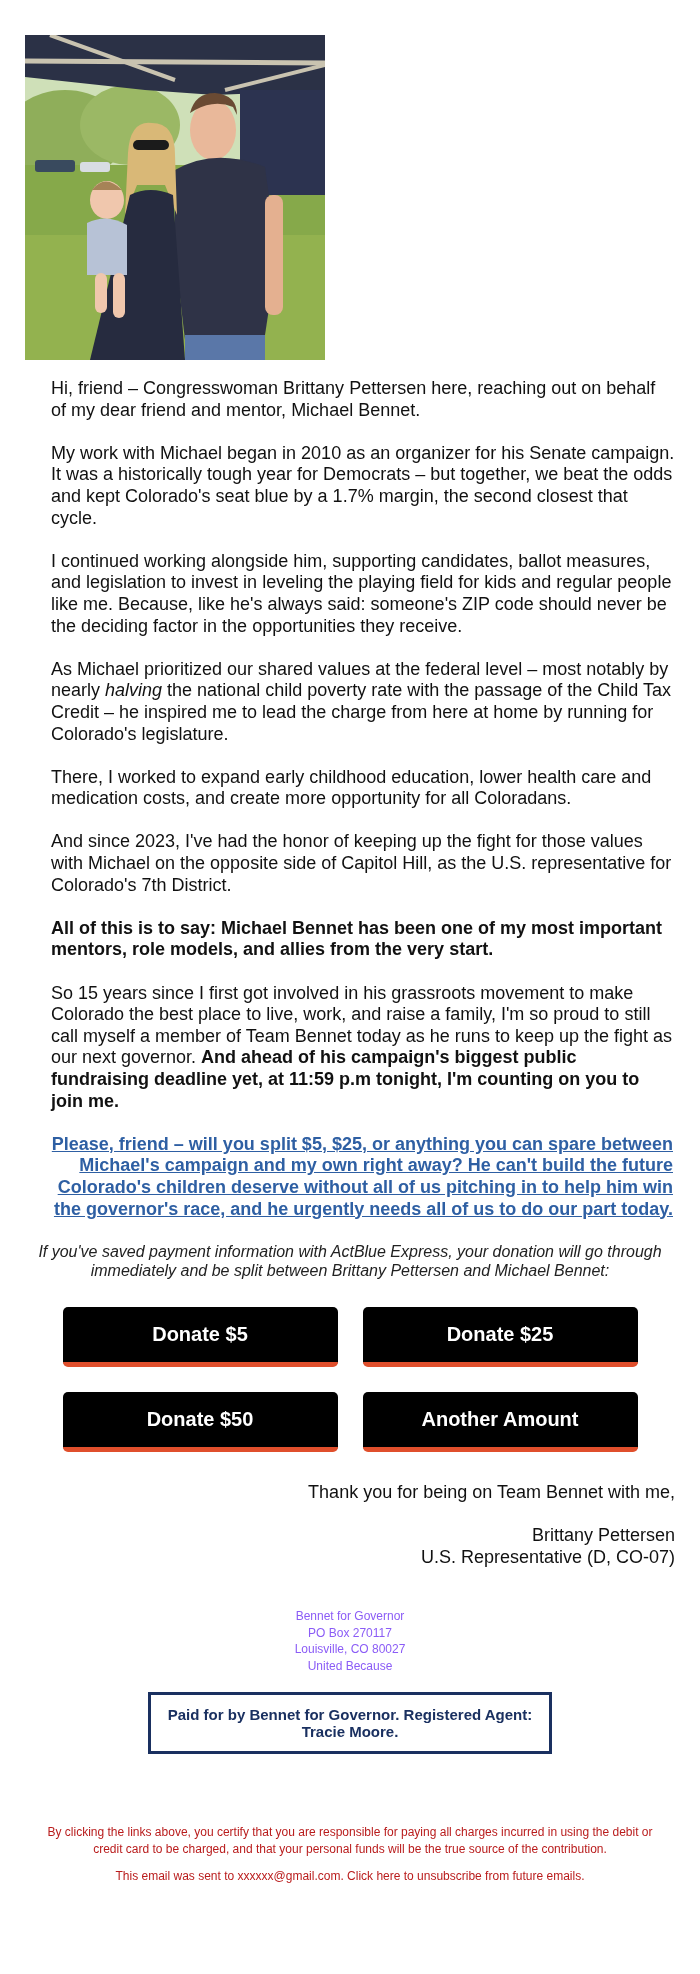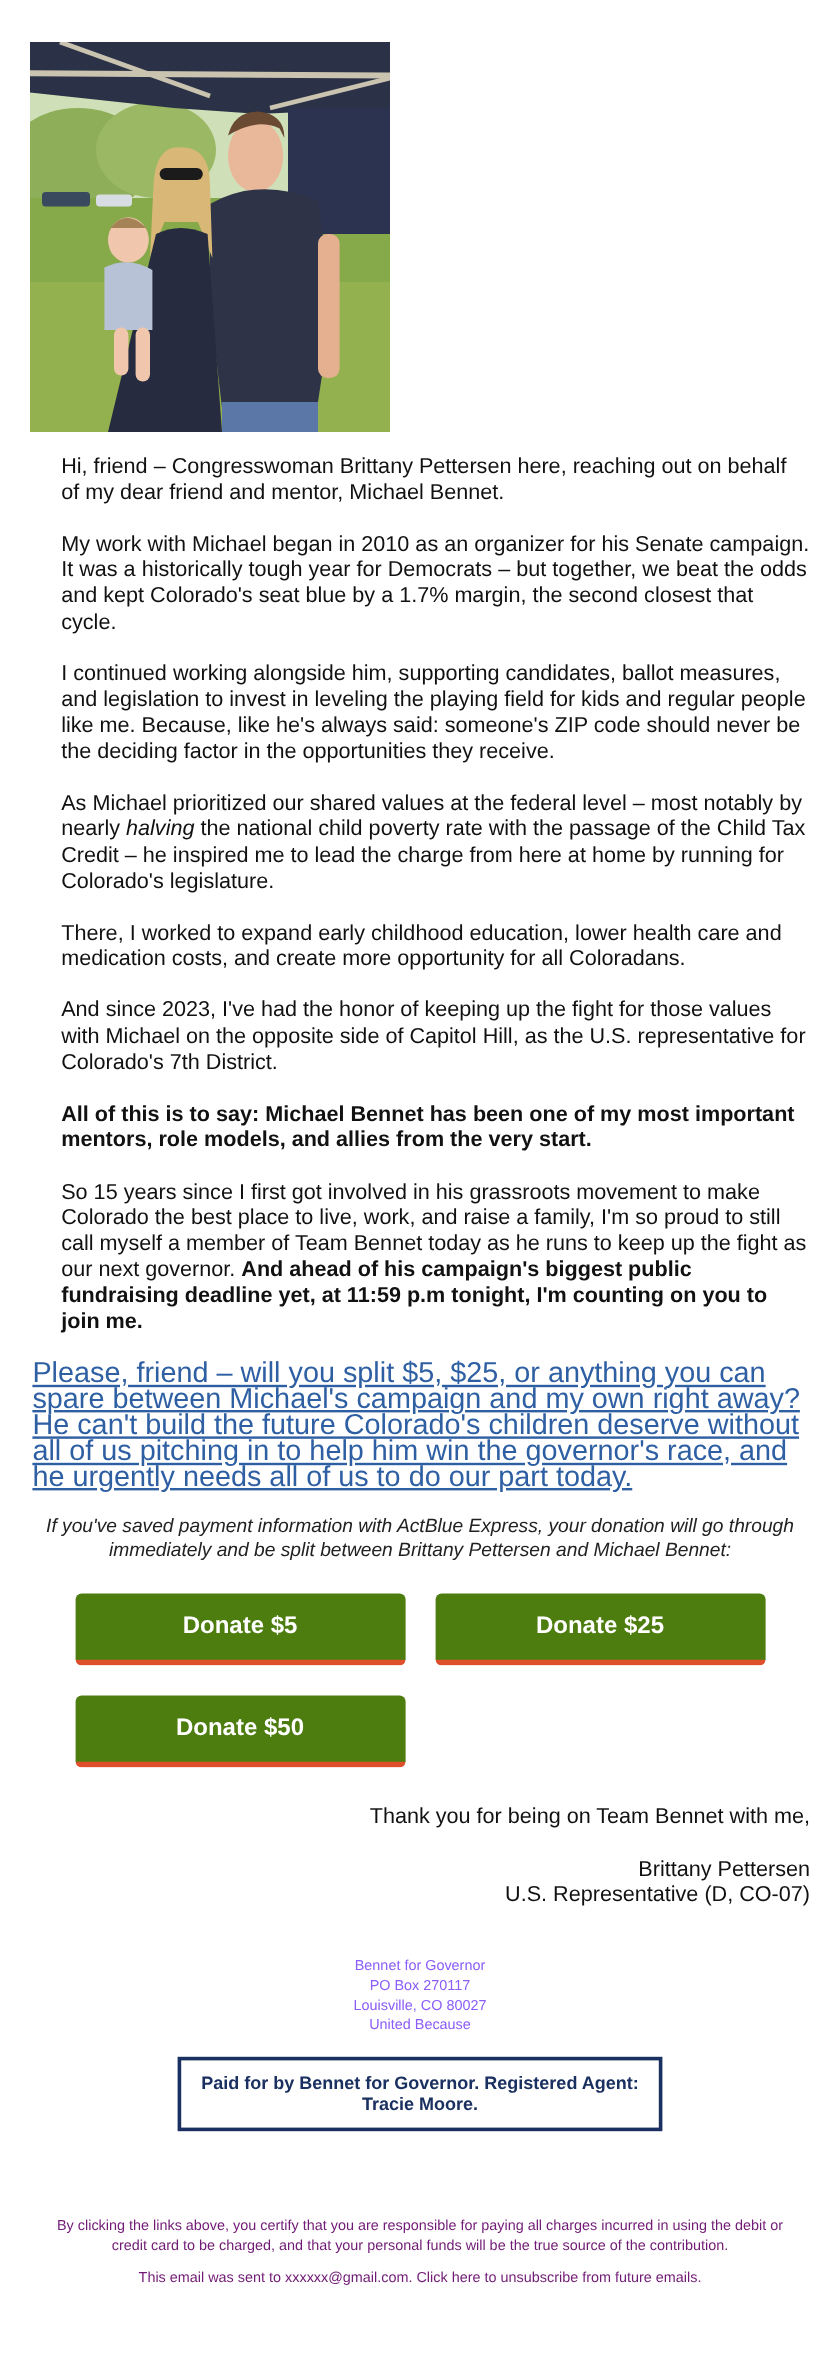--- a/index.html
+++ b/index.html
@@ -13,48 +13,48 @@
   .photo {
     width: 300px; height: 325px; display: block; position: relative; overflow: hidden;
     background: linear-gradient(180deg, #9db86a 0%, #7fa748 45%, #8fb04c 100%);
   }
   .photo svg { display: block; }
   .body-text { font-size: 18px; line-height: 21.6px; margin-left: 26px; }
   .body-text p { margin: 0 0 21.6px 0; }
   .body-text p.first { margin-top: 18px; }
   a.inline-link { color: #2e5fa3; font-weight: bold; text-decoration: underline; }
   .cta {
-    text-align: left; font-weight: normal; font-size: 24px; line-height: 21.6px;
+    text-align: right; font-weight: bold; font-size: 18px; line-height: 21.6px;
     margin: 0 0 21.6px 0; padding: 0 2px;
   }
   .cta a { color: #2e5fa3; text-decoration: underline; }
   .express {
     text-align: center; font-style: italic; font-size: 16px; line-height: 19.5px;
     margin: 0 0 26px 0; color: #222;
   }
   .btn-grid {
     display: grid; grid-template-columns: 275px 275px; column-gap: 25px; row-gap: 25px;
     justify-content: center; margin-bottom: 30px;
   }
   .btn {
-    height: 55px; background: #4d7c0f; border-bottom: 5px solid #e04f2c; border-radius: 5px;
+    height: 55px; background: #000000; border-bottom: 5px solid #e04f2c; border-radius: 5px;
     color: #ffffff; font-weight: bold; font-size: 20px; display: flex; align-items: center;
     justify-content: center; cursor: pointer; text-decoration: none;
   }
   .sign { font-size: 18px; line-height: 21.6px; text-align: right; }
   .sign p { margin: 0 0 21.6px 0; }
   .footer {
     text-align: center; font-size: 12px; line-height: 16.5px; color: #8b5cf6; margin-top: 40px;
   }
   .paid {
     width: 398px; margin: 18px auto 0 auto; border: 3px solid #1a3060; padding: 11px 0;
     text-align: center; color: #1a3060; font-weight: bold; font-size: 15px;
   }
   .legal {
-    text-align: center; font-size: 12px; line-height: 17px; color: #701a75;
+    text-align: center; font-size: 12px; line-height: 17px; color: #b91c1c;
     margin: 70px 20px 0 20px;
   }
   .legal p { margin: 0 0 10px 0; }
 </style>
 </head>
 <body>
 
 <div class="wrap">
 
   <div class="photo" title="Brittany Pettersen holding a toddler beside Michael Bennet under a navy canopy on a grassy park">
@@ -117,20 +117,21 @@
   <p class="cta">
     <a href="#">Please, friend – will you split $5, $25, or anything you can spare between Michael's campaign and my own right away? He can't build the future Colorado's children deserve without all of us pitching in to help him win the governor's race, and he urgently needs all of us to do our part today.</a>
   </p>
 
   <p class="express">If you've saved payment information with ActBlue Express, your donation will go through immediately and be split between Brittany Pettersen and Michael Bennet:</p>
 
   <div class="btn-grid">
     <a class="btn" href="#">Donate $5</a>
     <a class="btn" href="#">Donate $25</a>
     <a class="btn" href="#">Donate $50</a>
+    <a class="btn" href="#">Another Amount</a>
   </div>
 
   <div class="sign">
     <p>Thank you for being on Team Bennet with me,</p>
     <div>Brittany Pettersen</div>
     <div>U.S. Representative (D, CO-07)</div>
   </div>
 
   <div class="footer">
     <div>Bennet for Governor</div>

